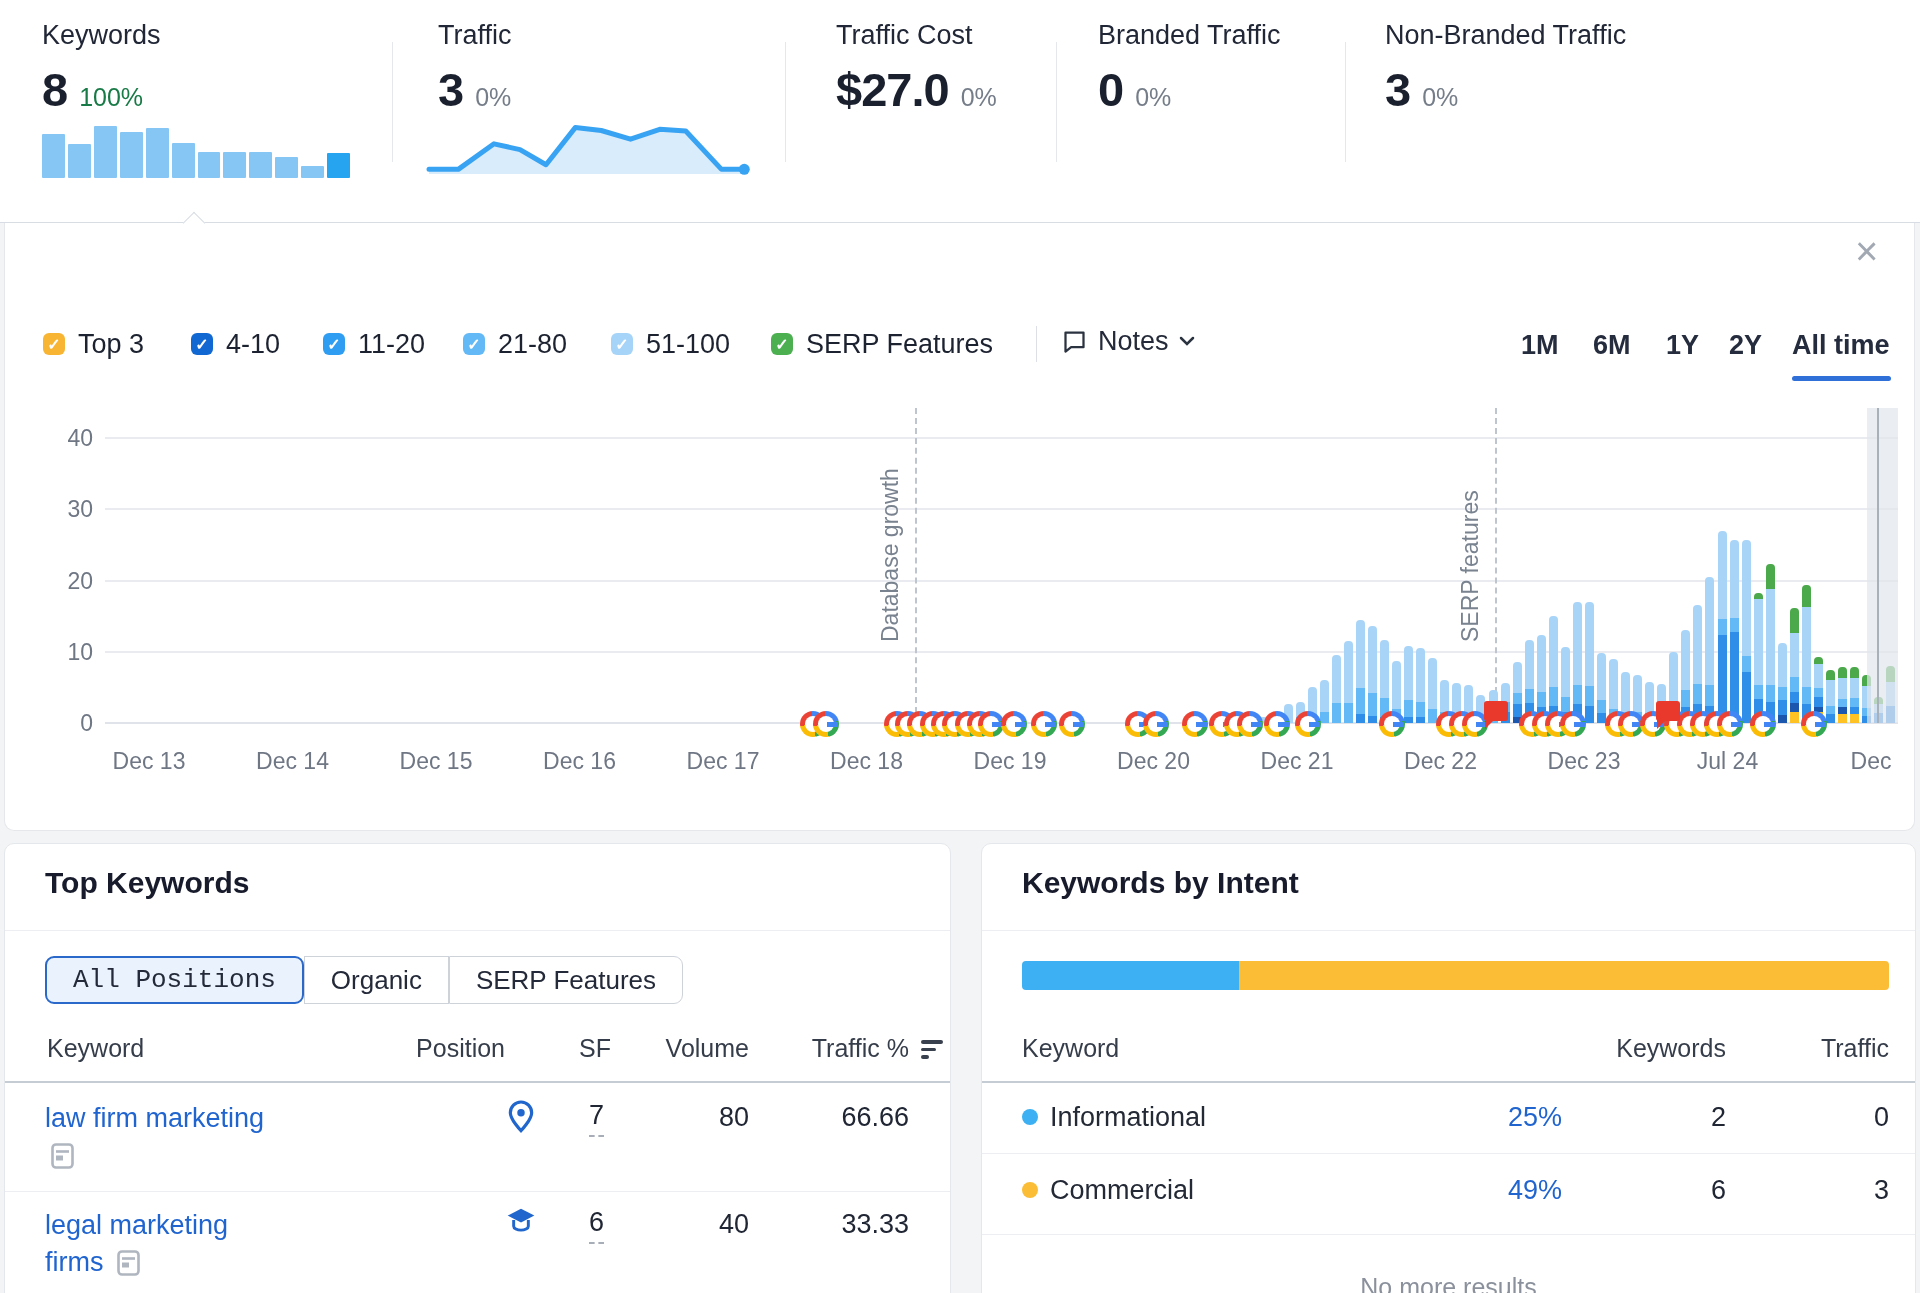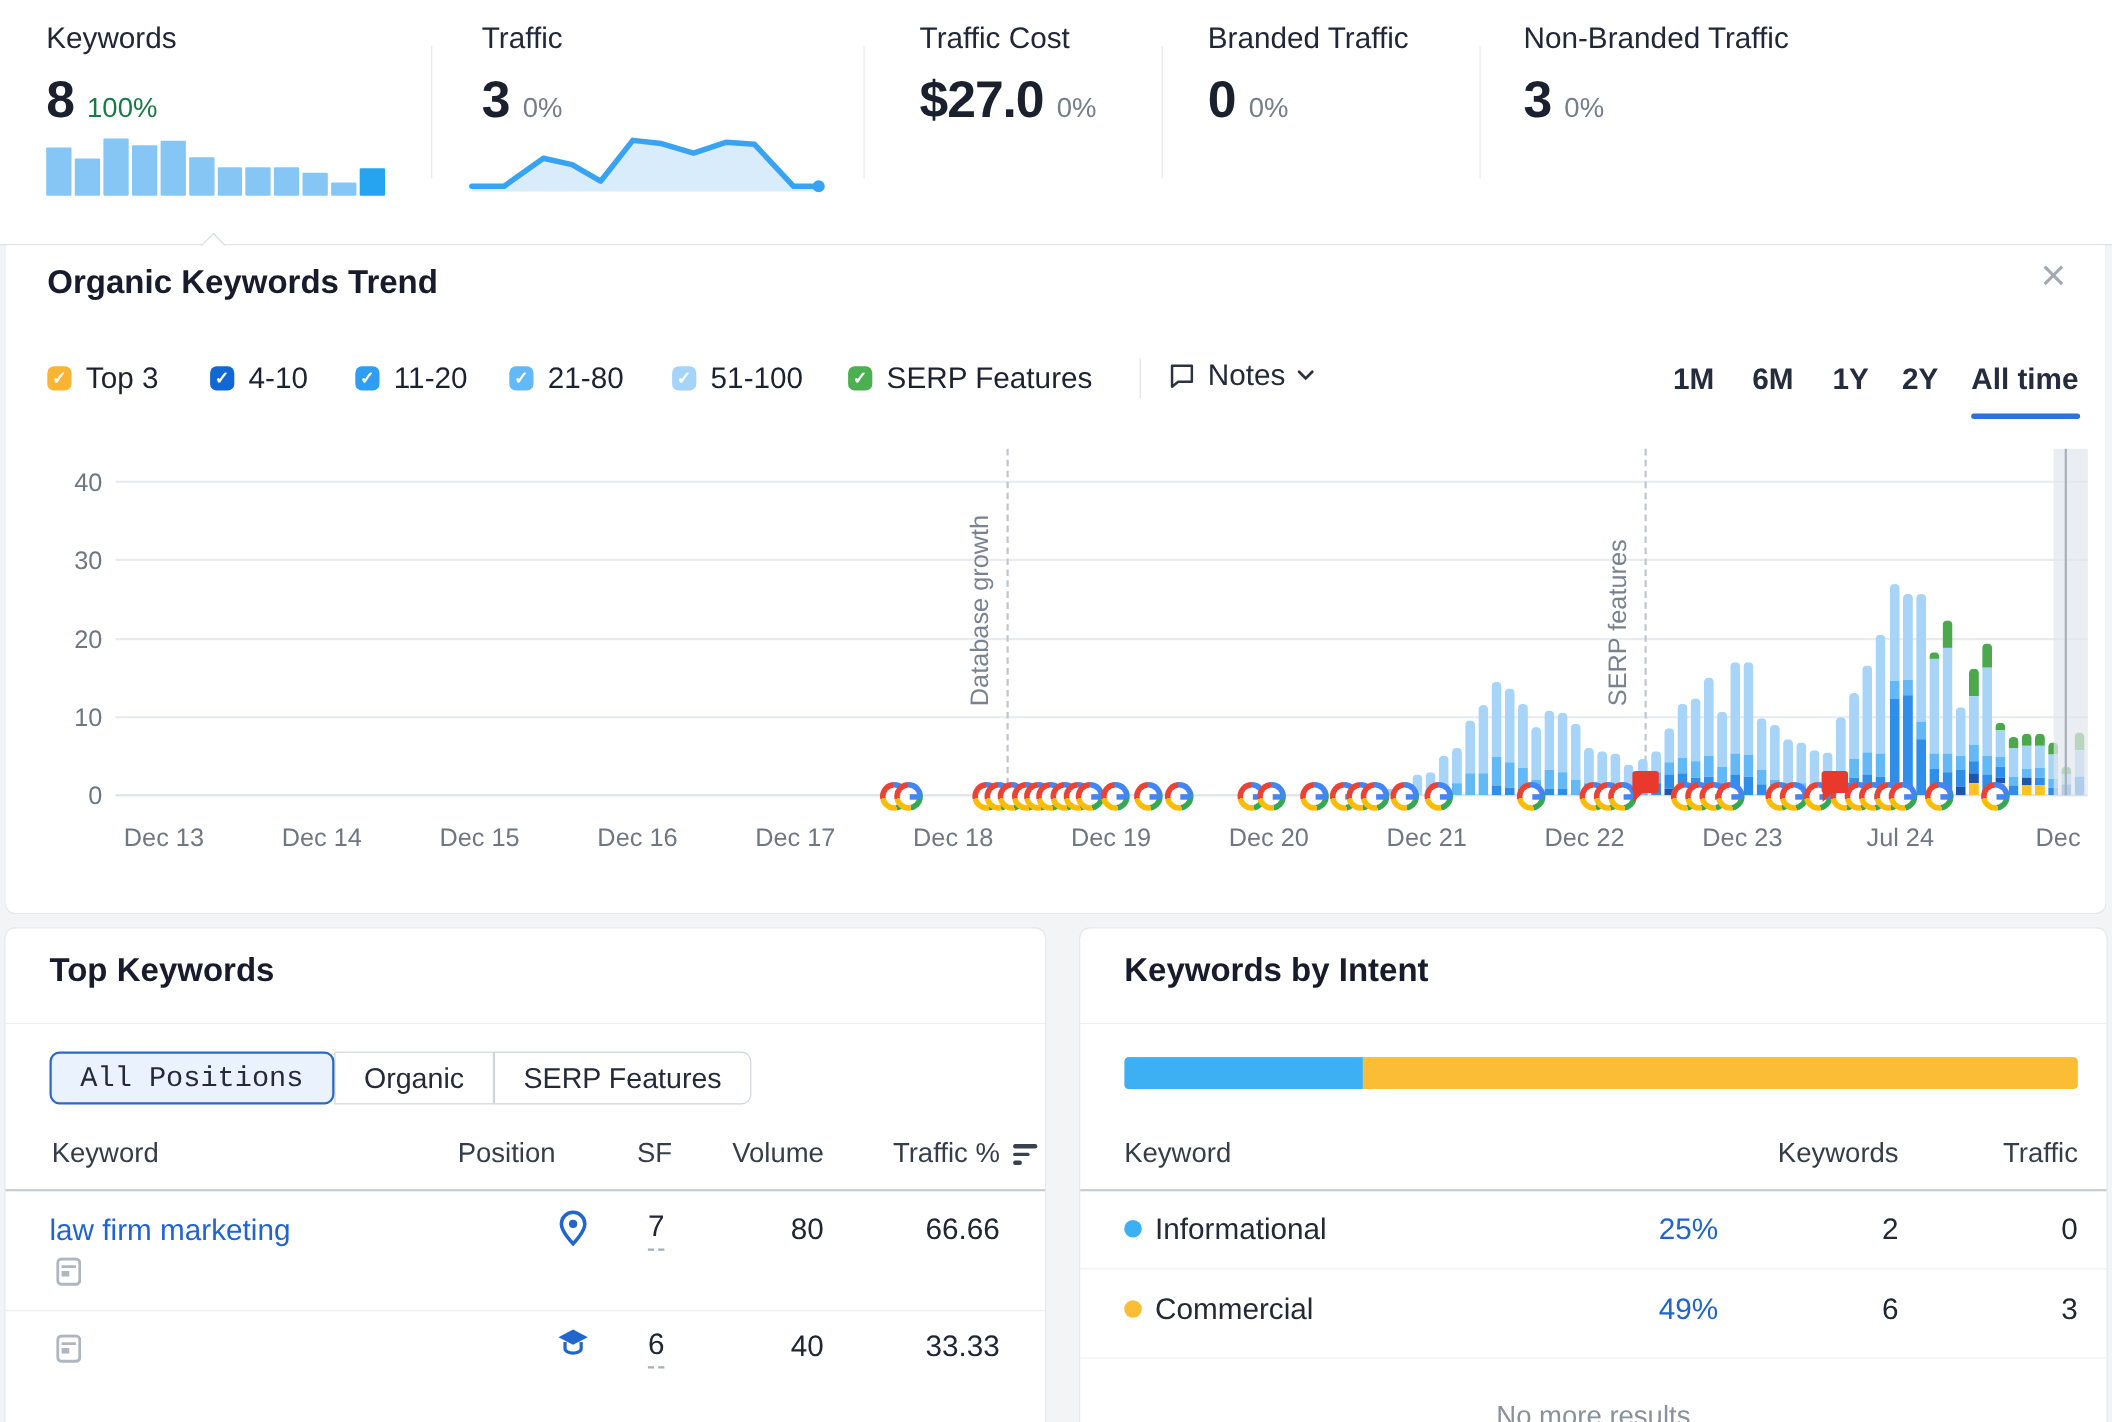--- a/index.html
+++ b/index.html
@@ -141,21 +141,20 @@
       <div class="m-label" style="left:39px;">Non-Branded Traffic</div>
       <div class="m-valrow" style="left:39px;">
         <span class="m-value">3</span>
         <span class="m-delta" id="delta4" style="color: rgb(117, 125, 137);">0%</span>
       </div>
     </div>
   </div>
   <div id="notch"></div>
 
   <div id="trendpanel">
-    <div id="trend-title">Organic Keywords Trend</div>
     <div id="trend-close">×</div>
 
     <div class="leg" style="left:38px;">
       <span class="cb" id="cb0" style="background: rgb(248, 180, 51);"></span>
       <span class="leg-label">Top 3</span>
     </div>
     <div class="leg" style="left:186px;">
       <span class="cb" id="cb1" style="background: rgb(18, 104, 210);"></span>
       <span class="leg-label">4-10</span>
     </div>
@@ -563,21 +562,21 @@
         <path d="M12 24s-8-8.2-8-13.5A8 8 0 0 1 20 10.5C20 15.8 12 24 12 24z" fill="#fff" stroke="#2066cc" stroke-width="2.4"></path>
         <circle cx="12" cy="10.5" r="2.8" fill="#2066cc"></circle>
       </svg>
       <span class="sf-val" style="left:584px;top:256px;">7</span>
       <div class="num" style="left:640px;top:258px;width:104px;">80</div>
       <div class="num" style="left:760px;top:258px;width:144px;">66.66</div>
     </div>
     <div class="row-divider" style="top:347px;"></div>
 
     <div>
-      <div class="kw-link" style="top:363px;">
+      <div class="kw-link" style="top:363px;"><span>legal marketing firms</span>
         <svg width="23" height="26" viewBox="0 0 23 26" style="vertical-align:-5px;margin-left:6px;">
           <rect x="1.5" y="1.5" width="20" height="23" rx="3.5" fill="none" stroke="#b0b6c0" stroke-width="2.6"></rect>
           <line x1="5" y1="8.5" x2="18" y2="8.5" stroke="#b0b6c0" stroke-width="2.6"></line>
           <rect x="5" y="12.5" width="7" height="5" fill="#b0b6c0"></rect>
         </svg>
       </div>
       <svg class="abs" style="left:500px;top:362px;" width="32" height="32" viewBox="0 0 24 22">
         <path d="M12 1 2 6.2l10 5.2 10-5.2z" fill="#2066cc"></path>
         <path d="M6.5 9.5v4.6c0 1.7 2.6 3 5.5 3s5.5-1.3 5.5-3V9.5" fill="none" stroke="#2066cc" stroke-width="2.2"></path>
       </svg>

